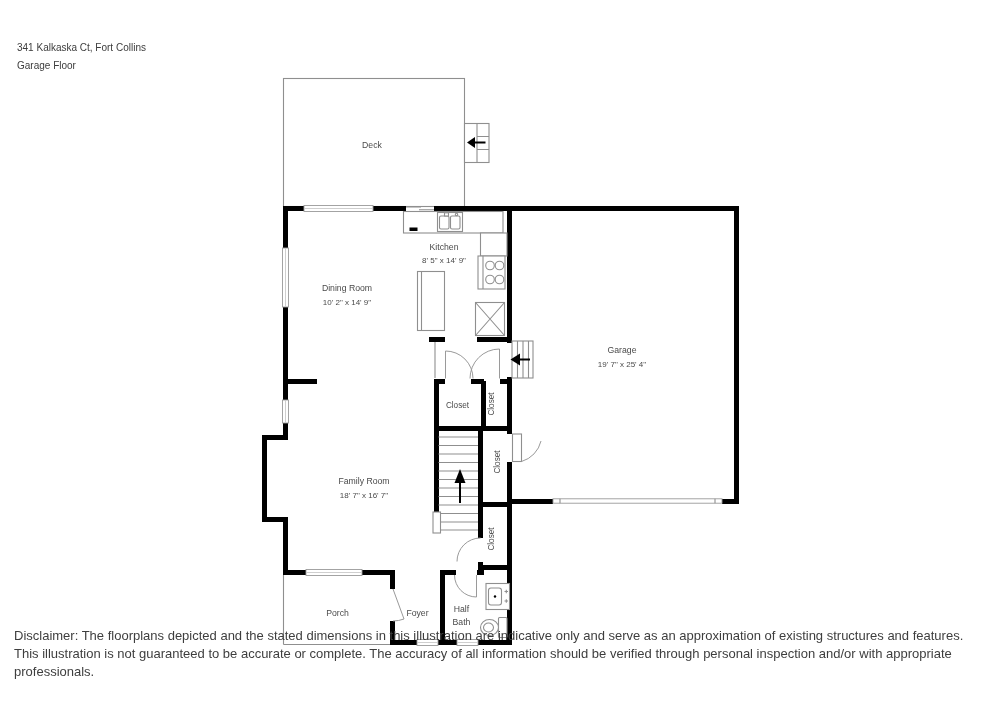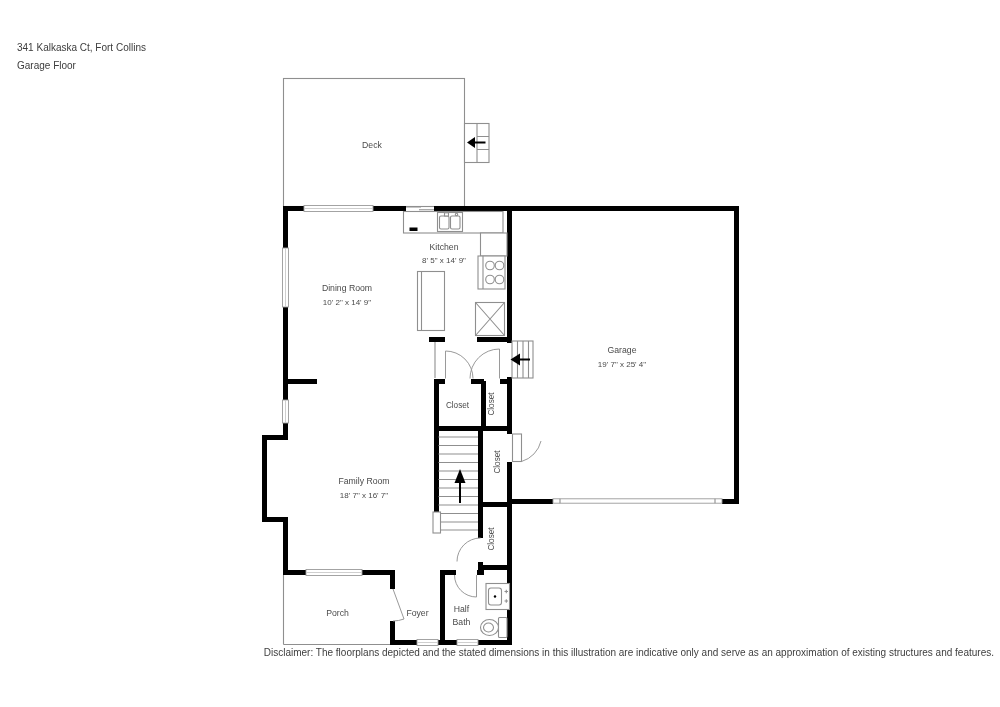--- a/index.html
+++ b/index.html
@@ -1,19 +1,19 @@
 <!DOCTYPE html>
 <html><head>
 <meta charset="utf-8">
 <style>
   html,body{margin:0;padding:0;background:#fff;}
   #canvas{position:relative;width:1000px;height:707px;background:#ffffff;overflow:hidden;
           font-family:"Liberation Sans", sans-serif;}
   #plan-header{position:absolute;left:17px;top:19px;color:#3c3c3c;font-size:10px;line-height:18px;margin-top:20px;}
-  #plan-disclaimer{position:absolute;left:14px;top:644px;color:#3e3e3e;font-size:10px;line-height:18px;width:980px;text-align:right;}
+  #plan-disclaimer{position:absolute;left:14px;top:627px;color:#3e3e3e;font-size:13px;line-height:18px;width:980px;}
   svg{position:absolute;left:0;top:0;}
   .wall{stroke:#000000;stroke-width:5;fill:none;}
   .thin{stroke:#8f8f8f;stroke-width:1.1;fill:none;}
   .thin-fill{stroke:#8f8f8f;stroke-width:1.1;fill:#ffffff;}
   .door{stroke:#9a9a9a;stroke-width:1;fill:none;}
   .winrect{fill:#ffffff;stroke:#9a9a9a;stroke-width:0.9;}
   .winmid{stroke:#c9c9c9;stroke-width:0.9;}
   .arrow-line{stroke:#000;stroke-width:2;}
   .arrow-head{fill:#000;stroke:none;}
   .room-label{fill:#4a4a4a;font-size:8.7px;text-anchor:middle;}
@@ -213,15 +213,16 @@
 
       <text class="room-label" x="337.5" y="615.5">Porch</text>
       <text class="room-label" x="417.5" y="616">Foyer</text>
       <text class="room-label" x="461.5" y="612">Half</text>
       <text class="room-label" x="461.5" y="625">Bath</text>
     </g>
   </svg>
 
   <div id="plan-disclaimer">
     <div>Disclaimer: The floorplans depicted and the stated dimensions in this illustration are indicative only and serve as an approximation of existing structures and features.</div>
+    <div>This illustration is not guaranteed to be accurate or complete. The accuracy of all information should be verified through personal inspection and/or with appropriate professionals.</div>
   </div>
 
 </div>
 
 </body></html>

